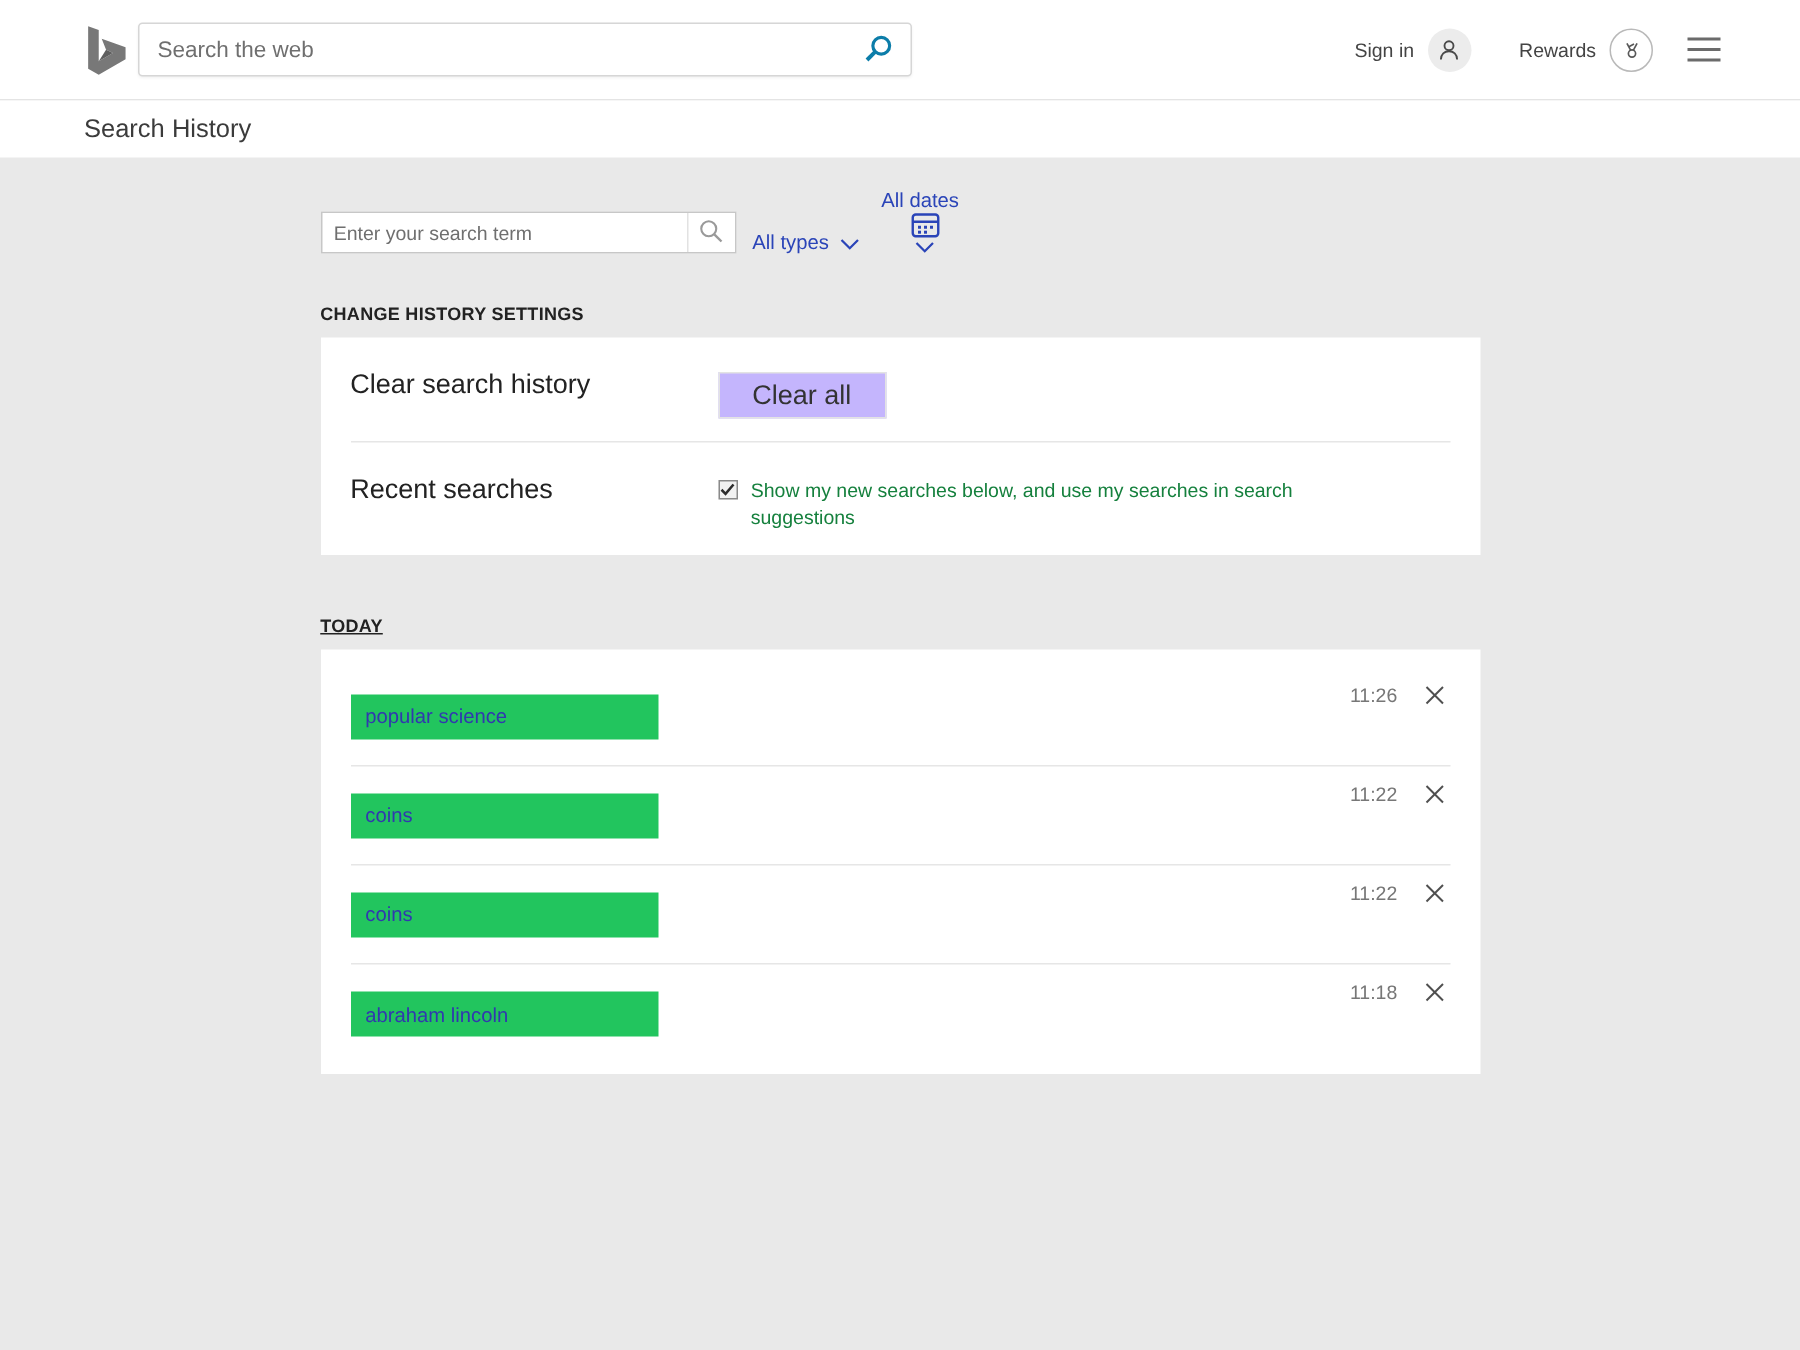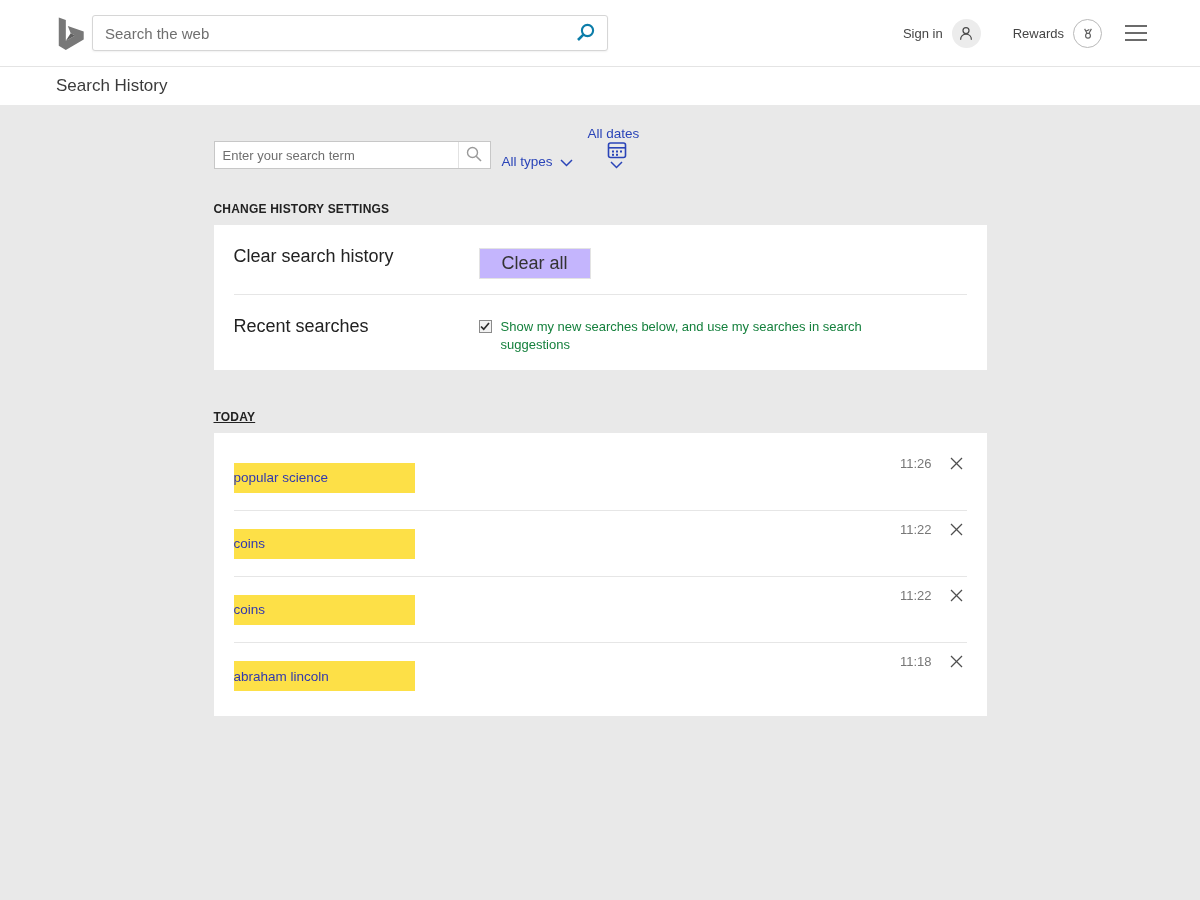--- a/index.html
+++ b/index.html
@@ -159,23 +159,24 @@
 
   
   .history-card { padding: 12px 20px 7px 20px; }
   .history-row {
     position: relative;
     height: 66px;
     display: flex; align-items: center;
   }
   .history-row.bordered { border-bottom: 1px solid #e6e6e6; }
   .query-chip {
-    width: 181px; height: 30px;
-    background: #fde047;
-    display: flex; align-items: center;
+    width: 205px; height: 30px;
+    background: #22c55e;
+    display: flex; align-items: center;
+    padding-left: 10px;
     font-size: 13.5px; color: #3138af;
     text-decoration: none; cursor: pointer;
   }
   .row-right {
     position: absolute; top: 10px; right: 2px;
     display: flex; align-items: flex-end;
   }
   .row-time { font-size: 13px; color: #777; margin-right: 17px; }
   .row-close {
     border: none; background: transparent; cursor: pointer;

